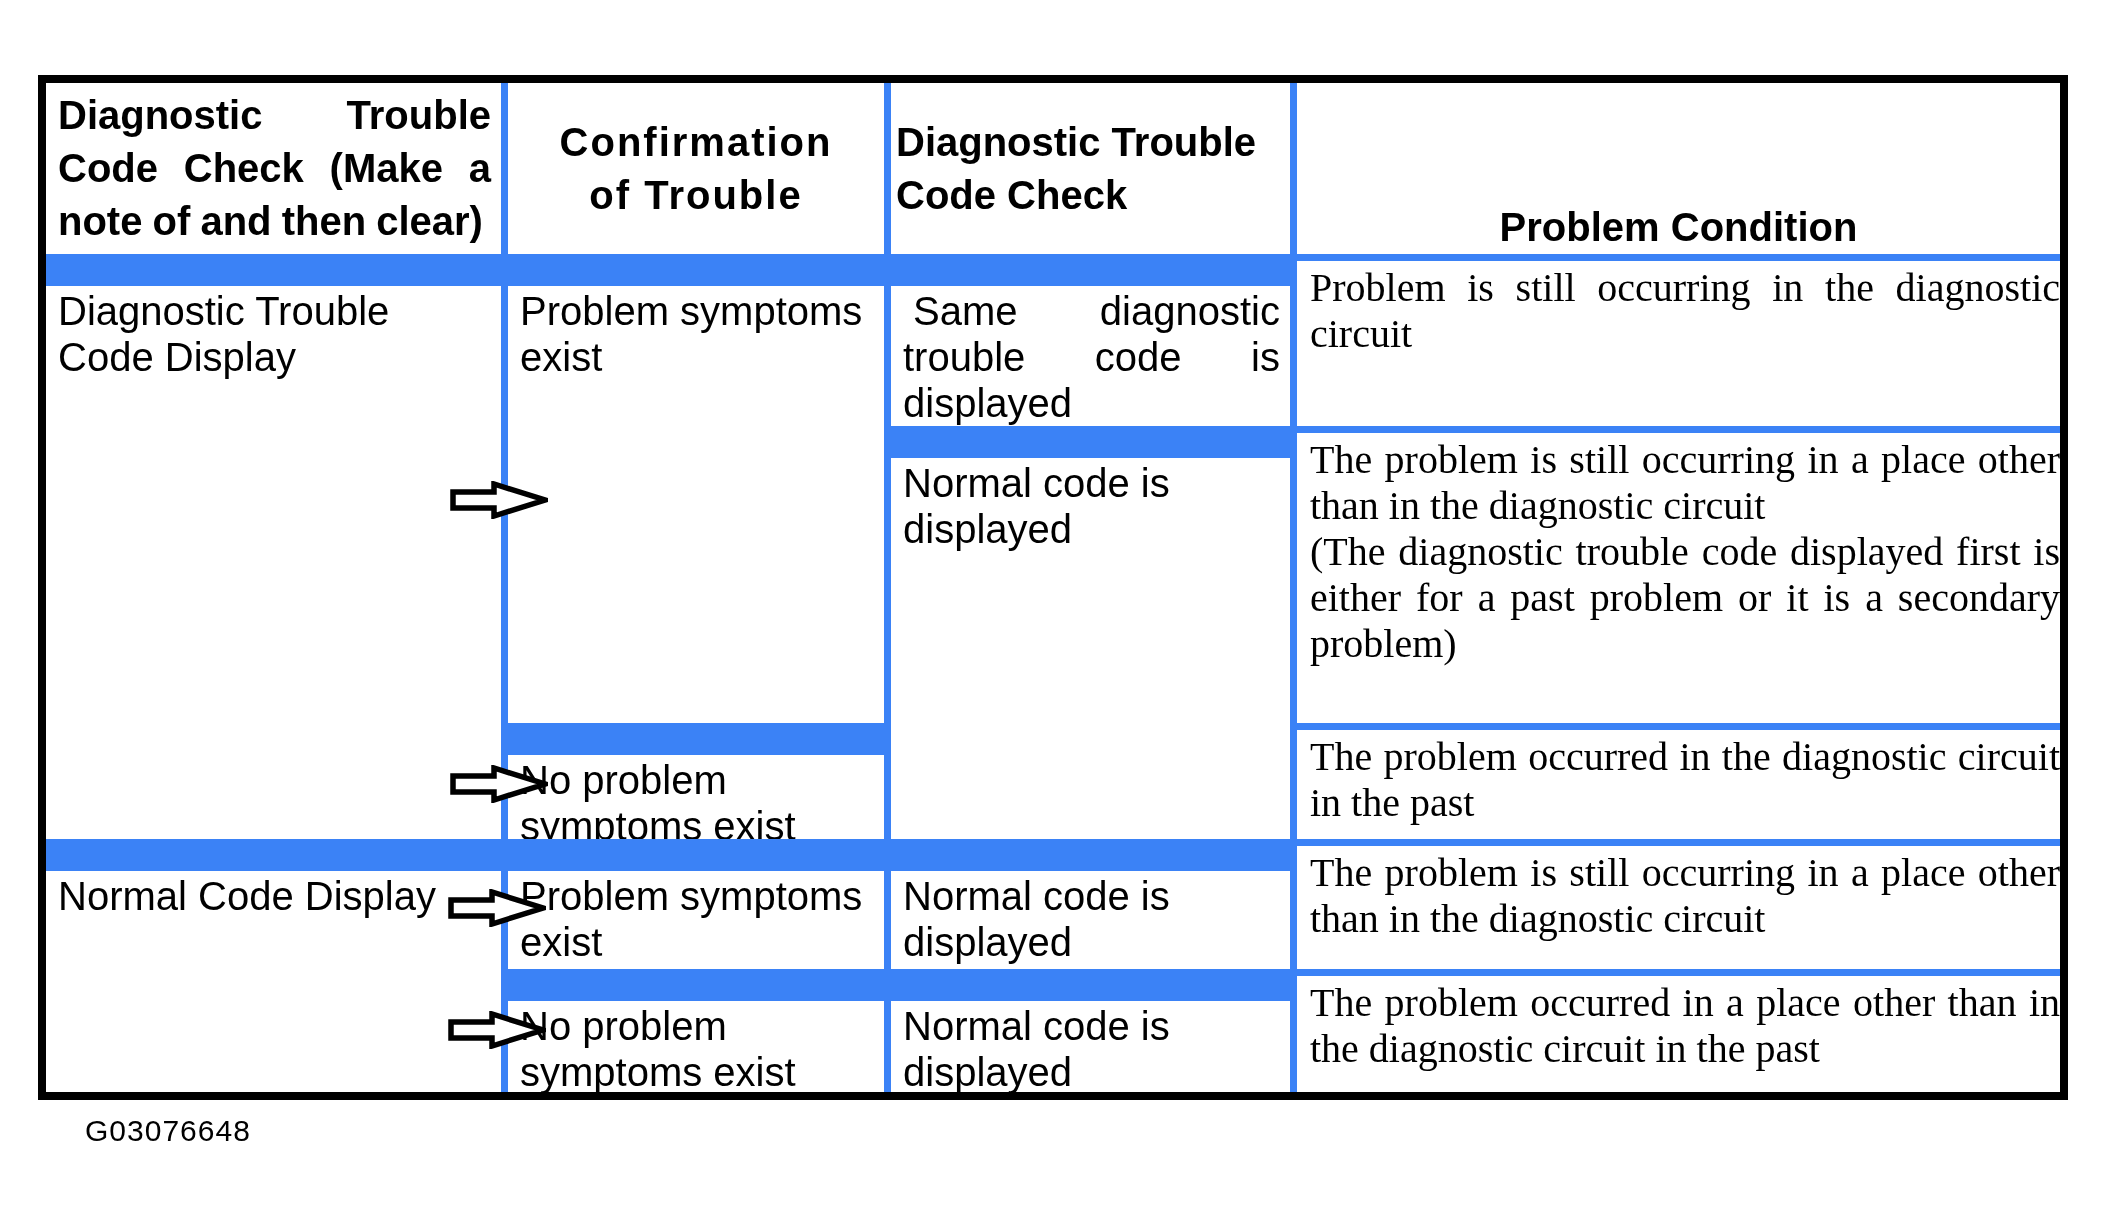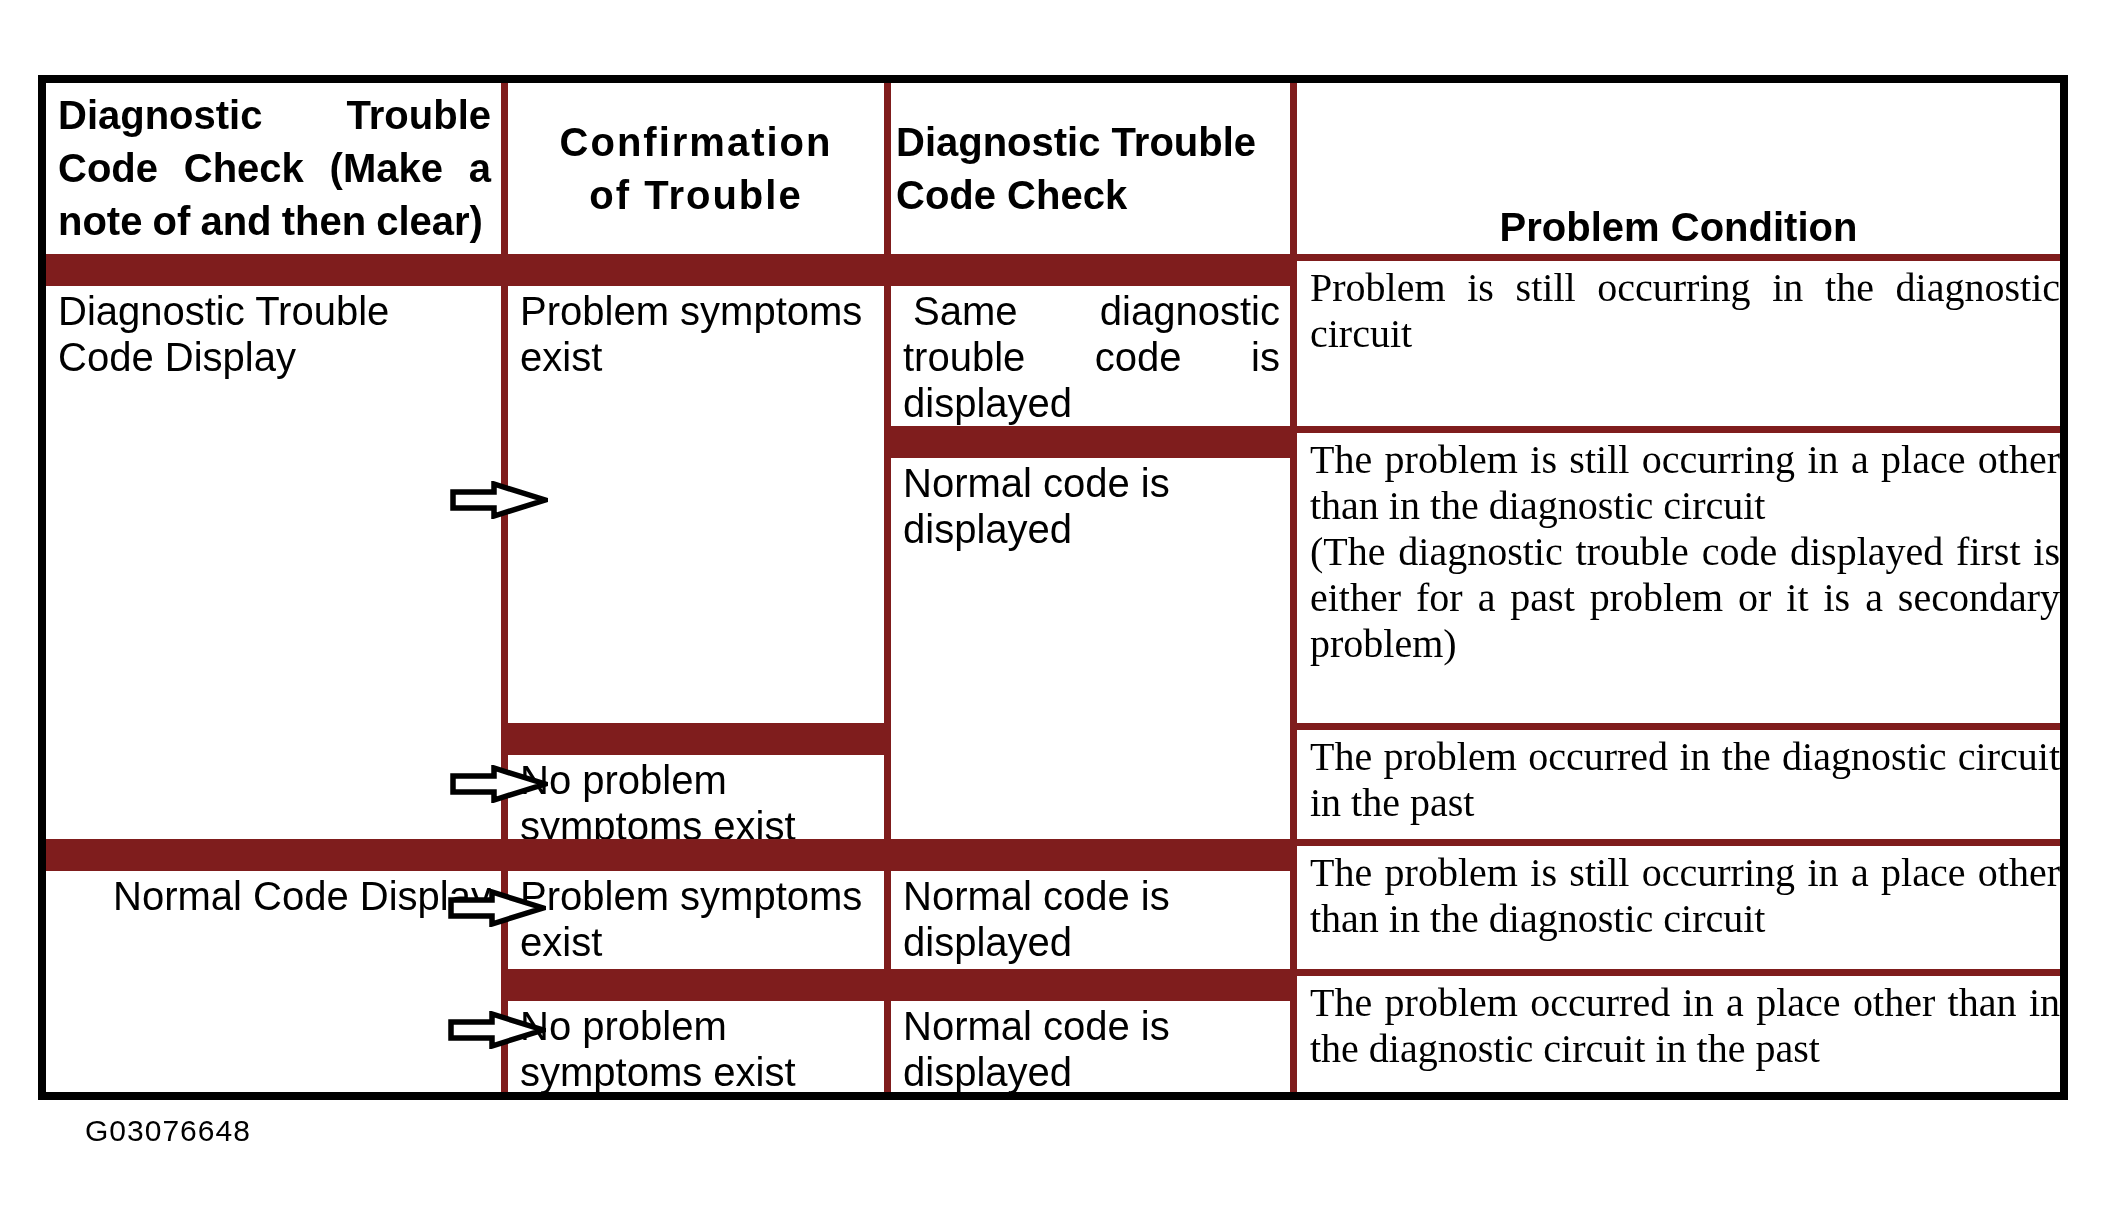--- a/index.html
+++ b/index.html
@@ -18,21 +18,21 @@
     height: 1221px;
     background: #ffffff;
   }
   
   #dtc-table {
     position: absolute;
     left: 38px;
     top: 75px;
     width: 2014px;
     height: 1009px;
-    background: #7f1d1d;
+    background: #3b82f6;
     border: 8px solid #000000;
     display: grid;
     grid-template-columns: 455px 376px 399px 763px;
     grid-template-rows: 171px 165px 290px 109px 123px 116px;
     gap: 7px;
   }
   .cell {
     background: #ffffff;
     font-size: 40px;
     line-height: 46px;
@@ -77,21 +77,21 @@
   }
   .c4-cell p { margin: 0; }
   .g1-label   { grid-column: 1; grid-row: 2 / span 3; }
   .g1-conf-y  { grid-column: 2; grid-row: 2 / span 2; }
   .g1-same    { grid-column: 3; grid-row: 2; text-align: justify; text-indent: 10px; }
   .g1-cond-a  { grid-column: 4; grid-row: 2; }
   .g1-normal  { grid-column: 3; grid-row: 3 / span 2; }
   .g1-cond-b  { grid-column: 4; grid-row: 3; }
   .g1-conf-n  { grid-column: 2; grid-row: 4; }
   .g1-cond-c  { grid-column: 4; grid-row: 4; }
-  .g2-label   { grid-column: 1; grid-row: 5 / span 2; text-align: right; }
+  .g2-label   { grid-column: 1; grid-row: 5 / span 2; }
   .g2-conf-y  { grid-column: 2; grid-row: 5; }
   .g2-norm1   { grid-column: 3; grid-row: 5; }
   .g2-cond-d  { grid-column: 4; grid-row: 5; }
   .g2-conf-n  { grid-column: 2; grid-row: 6; }
   .g2-norm2   { grid-column: 3; grid-row: 6; }
   .g2-cond-e  { grid-column: 4; grid-row: 6; }
   .flow-arrow {
     position: absolute;
     width: 98px;
     height: 38px;

